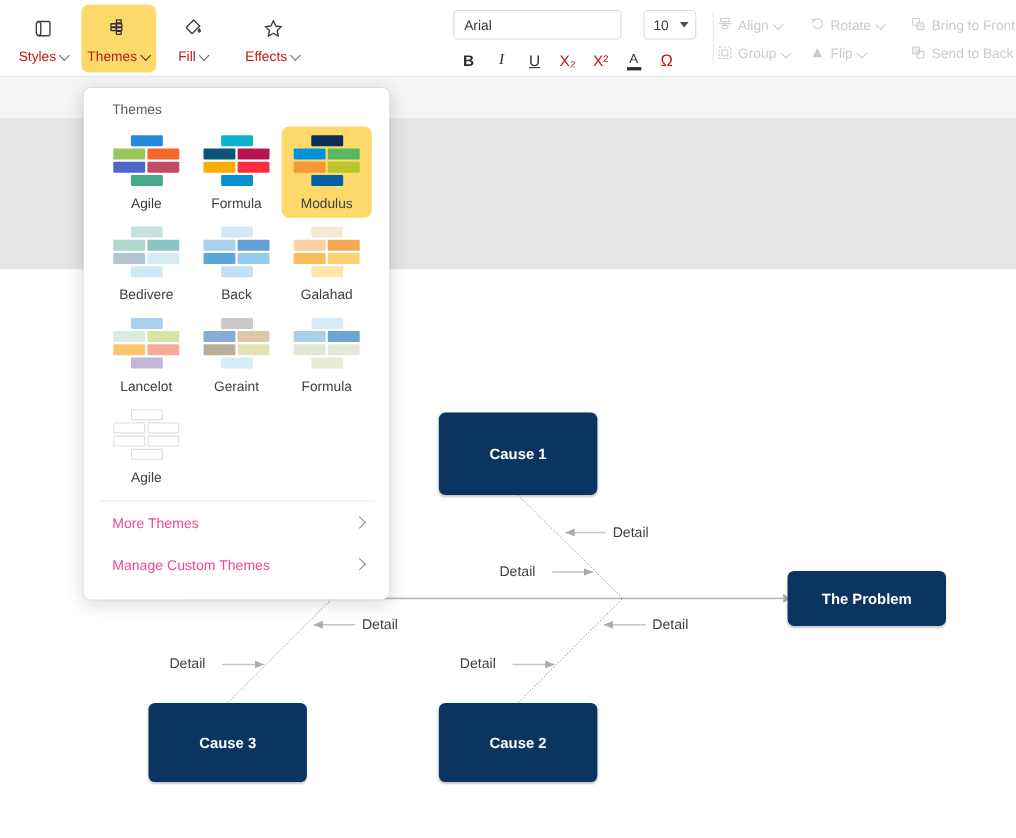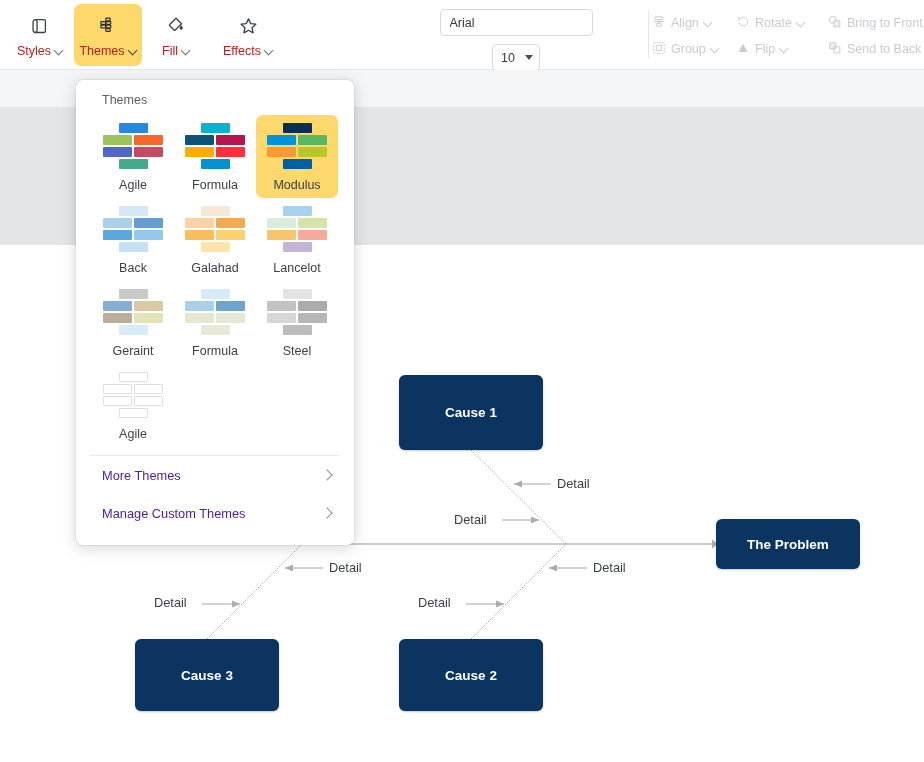--- a/index.html
+++ b/index.html
@@ -35,21 +35,21 @@
     width: 6px; height: 6px; border-right: 1.4px solid #6b7077; border-bottom: 1.4px solid #6b7077;
     transform: rotate(45deg);
   }
   .tb-btn.active .caret::after { border-color: #4a4330; }
 
   
   .tb-text {
     position: absolute; left: 412px; top: 9px;
     display: flex; flex-direction: column; gap: 7px;
   }
-  .font-row { display: flex; align-items: center; gap: 8px; flex-direction: column; }
+  .font-row { display: flex; align-items: center; gap: 20px; }
   .font-input {
     width: 153px; height: 27px; border: 1px solid #d8dade; border-radius: 4px;
     font-size: 12.5px; color: #34383e; padding: 0 9px; background: #fff;
     font-family: "Liberation Sans", sans-serif;
   }
   .size-box {
     width: 48px; height: 27px; border: 1px solid #d8dade; border-radius: 4px;
     display: flex; align-items: center; justify-content: space-between;
     padding: 0 6px 0 8px; font-size: 12.5px; color: #34383e; background: #fff; cursor: pointer;
   }
@@ -113,21 +113,21 @@
   .sw { width: 60px; height: 47px; display: flex; flex-direction: column; align-items: center; gap: 2px; }
   .sw-r { display: flex; gap: 2px; justify-content: center; width: 100%; }
   .sw-b { height: 10px; border-radius: 1px; }
   .sw-b.w1 { width: 29px; }
   .sw-b.w2 { width: 29px; }
   .sw-b.outline { border: 1px solid #dcdee1; background: #fff !important; }
   .tp-name { font-size: 12.5px; color: #3b3f46; }
   .tp-sep { height: 1px; background: #e8eaec; margin: 8px 14px 0; }
   .tp-item {
     height: 38px; display: flex; align-items: center; justify-content: space-between;
-    padding: 0 22px 0 26px; font-size: 12.8px; color: #4c1d95; cursor: pointer;
+    padding: 0 22px 0 26px; font-size: 12.8px; color: #ec4899; cursor: pointer;
   }
   .chev { width: 9px; height: 9px; position: relative; }
   .chev::after {
     content: ""; position: absolute; left: 0; top: 0;
     width: 7px; height: 7px; border-right: 1.4px solid #8b9097; border-top: 1.4px solid #8b9097;
     transform: rotate(45deg);
   }
 
   
   .node {
@@ -405,20 +405,39 @@
             </div>
             <div class="sw-r">
               <div class="sw-b w1" style="background:#0160a4"></div>
             </div>
           </div>
           <div class="tp-name">Modulus</div>
         </div>
         <div class="tp-cell">
           <div class="sw">
             <div class="sw-r">
+              <div class="sw-b w1" style="background:#c5e2e0"></div>
+            </div>
+            <div class="sw-r">
+              <div class="sw-b w2" style="background:#aed7d1"></div>
+              <div class="sw-b w2" style="background:#88c5c2"></div>
+            </div>
+            <div class="sw-r">
+              <div class="sw-b w2" style="background:#b0c4d6"></div>
+              <div class="sw-b w2" style="background:#d5ecf7"></div>
+            </div>
+            <div class="sw-r">
+              <div class="sw-b w1" style="background:#cfeaf6"></div>
+            </div>
+          </div>
+          <div class="tp-name">Bedivere</div>
+        </div>
+        <div class="tp-cell">
+          <div class="sw">
+            <div class="sw-r">
               <div class="sw-b w1" style="background:#d4e8f7"></div>
             </div>
             <div class="sw-r">
               <div class="sw-b w2" style="background:#a9d0ed"></div>
               <div class="sw-b w2" style="background:#619fd4"></div>
             </div>
             <div class="sw-r">
               <div class="sw-b w2" style="background:#59a8dd"></div>
               <div class="sw-b w2" style="background:#93c9ec"></div>
             </div>
@@ -496,39 +515,20 @@
             </div>
             <div class="sw-r">
               <div class="sw-b w2" style="background:#e4e7d4"></div>
               <div class="sw-b w2" style="background:#e5e8d6"></div>
             </div>
             <div class="sw-r">
               <div class="sw-b w1" style="background:#e8e9d9"></div>
             </div>
           </div>
           <div class="tp-name">Formula</div>
-        </div>
-        <div class="tp-cell">
-          <div class="sw">
-            <div class="sw-r">
-              <div class="sw-b w1" style="background:#e4e4e4"></div>
-            </div>
-            <div class="sw-r">
-              <div class="sw-b w2" style="background:#c2c2c2"></div>
-              <div class="sw-b w2" style="background:#acacac"></div>
-            </div>
-            <div class="sw-r">
-              <div class="sw-b w2" style="background:#d6d6d6"></div>
-              <div class="sw-b w2" style="background:#b6b6b6"></div>
-            </div>
-            <div class="sw-r">
-              <div class="sw-b w1" style="background:#bcbcbc"></div>
-            </div>
-          </div>
-          <div class="tp-name">Steel</div>
         </div>
         <div class="tp-cell">
           <div class="sw">
             <div class="sw-r">
               <div class="sw-b w1 outline" style="background:#ffffff"></div>
             </div>
             <div class="sw-r">
               <div class="sw-b w2 outline" style="background:#ffffff"></div>
               <div class="sw-b w2 outline" style="background:#ffffff"></div>
             </div>

